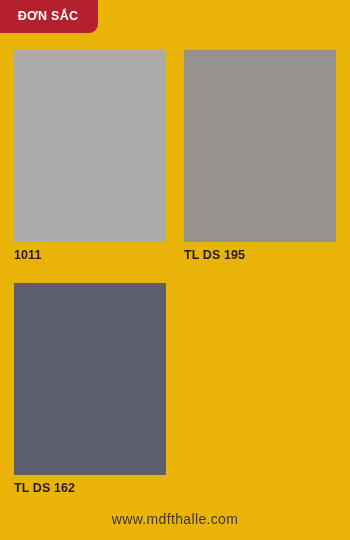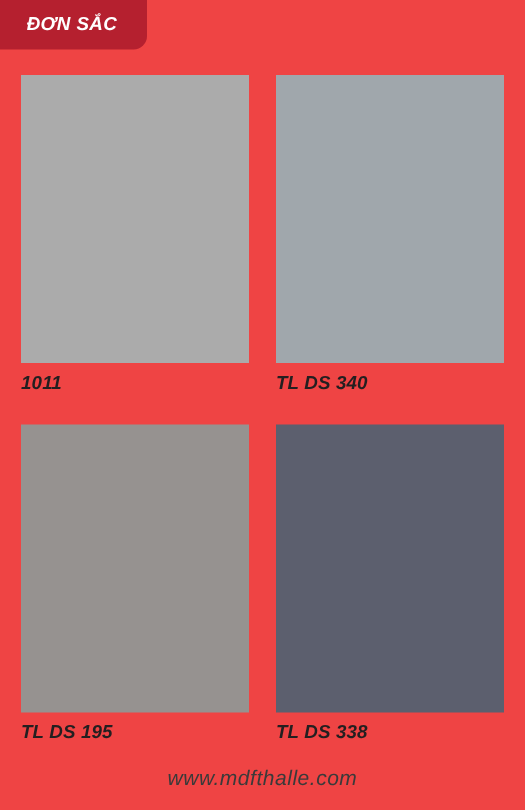--- a/index.html
+++ b/index.html
@@ -11,23 +11,22 @@
     width: 350px;
     height: 540px;
     overflow: hidden;
     font-family: "Liberation Sans", sans-serif;
     -webkit-font-smoothing: antialiased;
   }
   .page {
     position: relative;
     width: 350px;
     height: 540px;
-    background: #ef4444;
+    background: #eab308;
     box-sizing: border-box;
-    font-style: italic;
   }
 
   
   .badge {
     position: absolute;
     left: 0;
     top: 0;
     width: 98px;
     height: 33px;
     background: #b5202f;
@@ -104,33 +103,29 @@
     <span class="badge-label" style="color: rgb(255, 255, 255);">ĐƠN SẮC</span>
   </div>
 
   <div class="grid">
 
     <div class="swatch-cell">
       <div class="swatch-chip" style="background-color: rgb(171, 171, 171);"></div>
       <div class="swatch-label" style="color: rgb(35, 31, 32);">1011</div>
     </div>
 
-    <div class="swatch-cell">
-      <div class="swatch-chip" style="background-color: rgb(160, 167, 172);"></div>
-      <div class="swatch-label" style="color: rgb(35, 31, 32);">TL DS 340</div>
-    </div>
 
     <div class="swatch-cell">
       <div class="swatch-chip" style="background-color: rgb(150, 146, 144);"></div>
       <div class="swatch-label" style="color: rgb(35, 31, 32);">TL DS 195</div>
     </div>
 
     <div class="swatch-cell">
       <div class="swatch-chip" style="background-color: rgb(92, 95, 110);"></div>
-      <div class="swatch-label" style="color: rgb(35, 31, 32);">TL DS 338</div>
+      <div class="swatch-label" style="color: rgb(35, 31, 32);">TL DS 162</div>
     </div>
 
   </div>
 
   <div class="footer">
     <span class="footer-url">www.mdfthalle.com</span>
   </div>
 
 </div>
 

